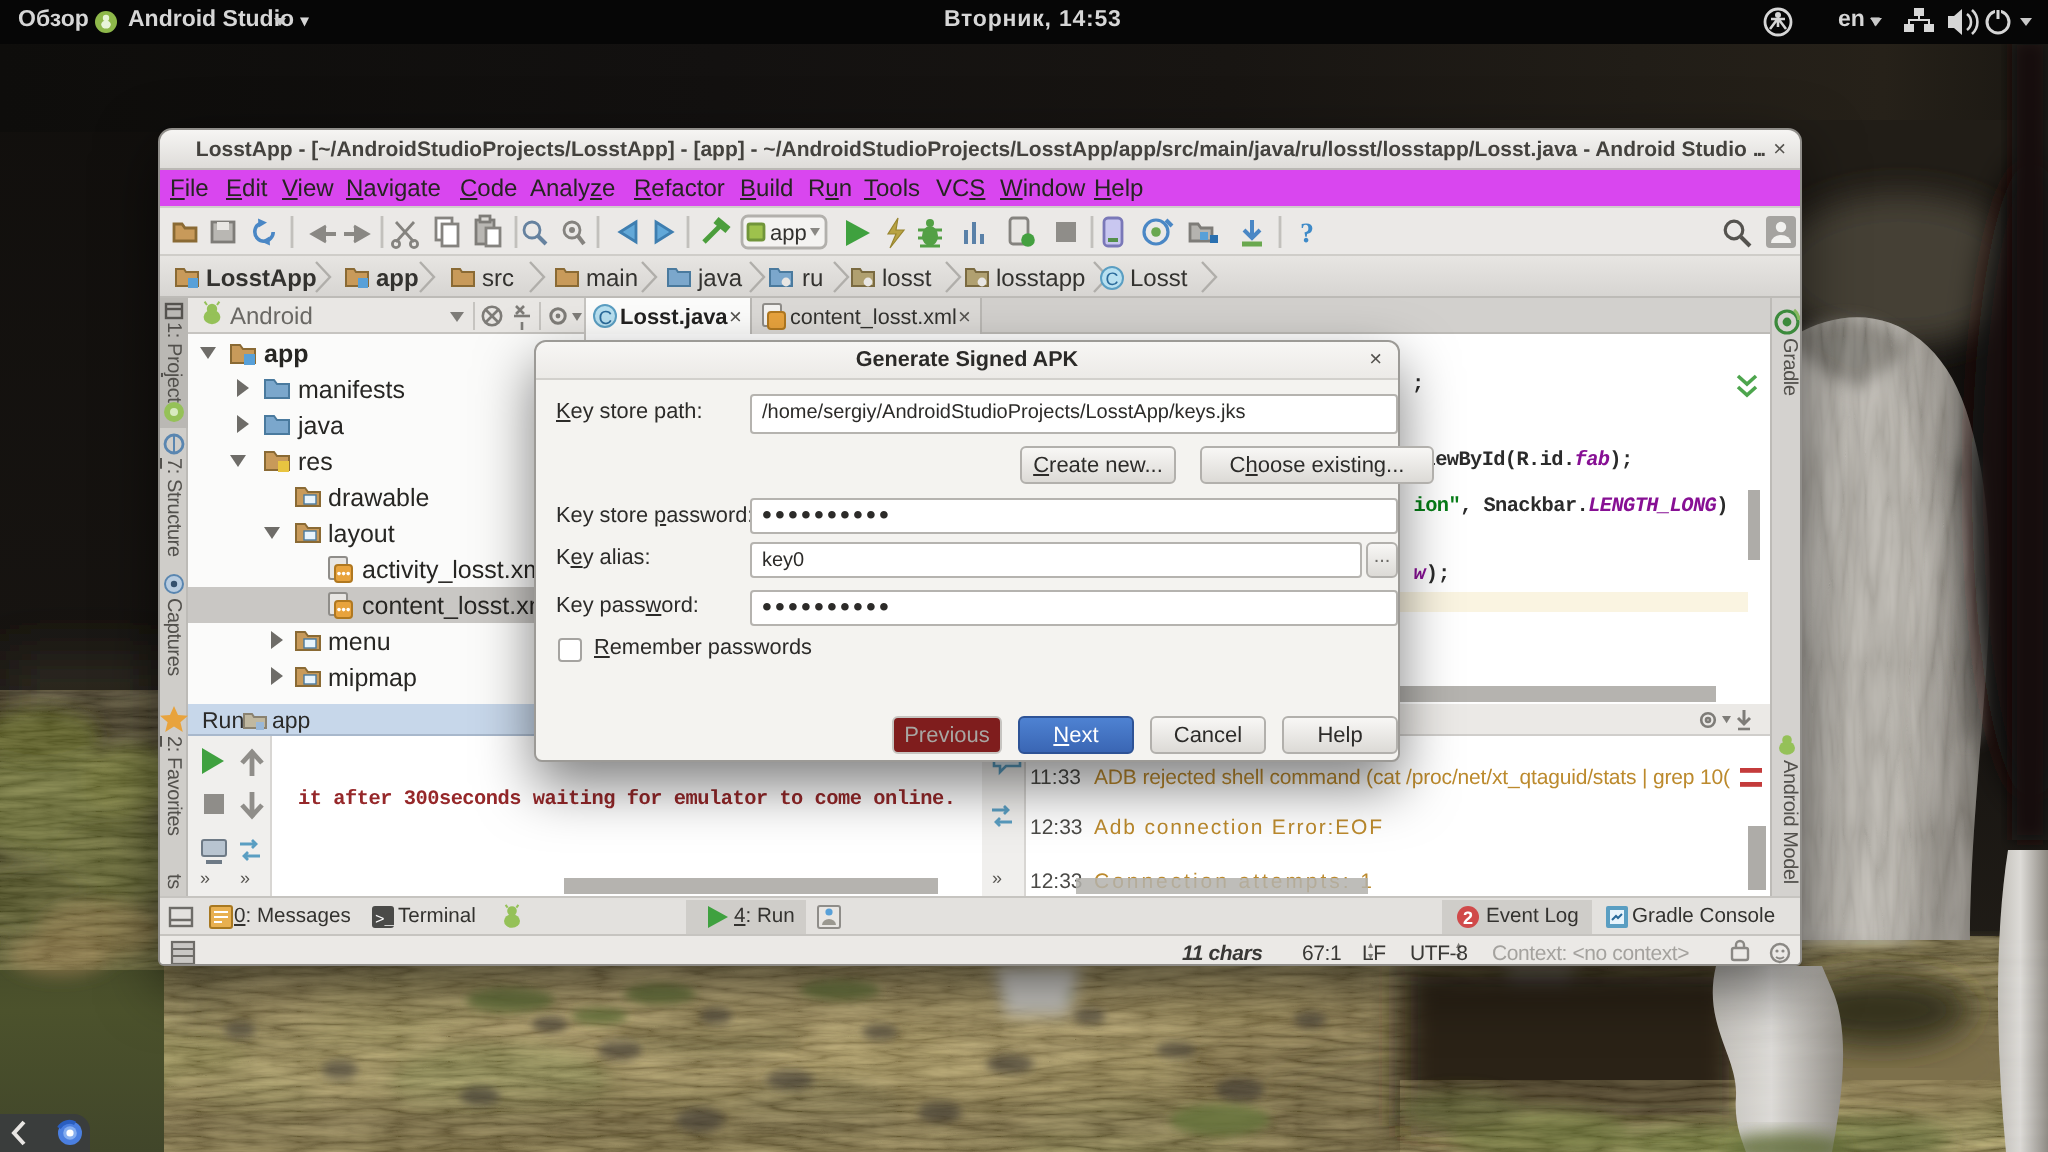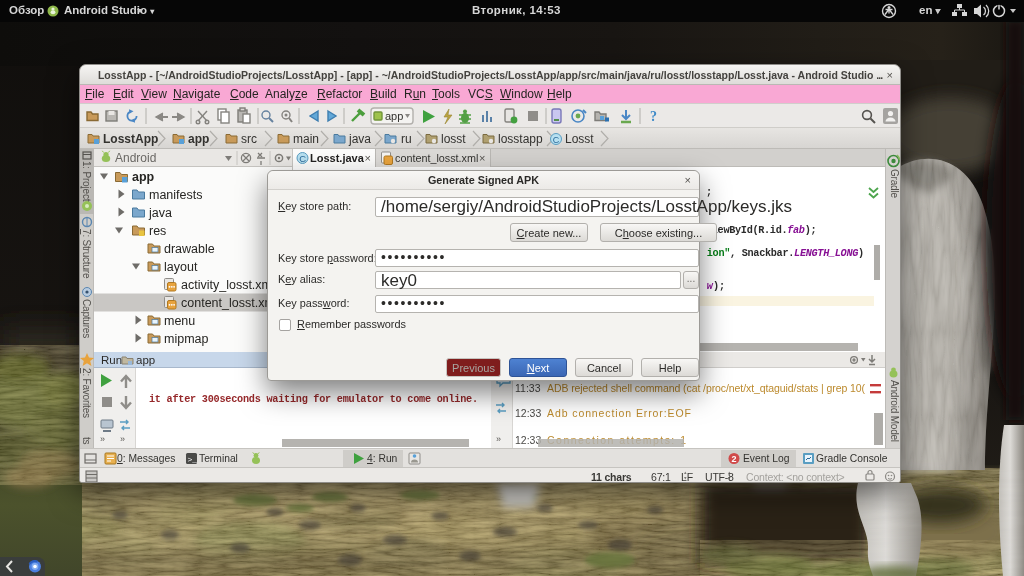--- a/index.html
+++ b/index.html
@@ -15,21 +15,21 @@
 
   
   #win { position:absolute; left:79px; top:64px; width:822px; height:419px;
          border:1px solid #8f8d89; border-radius:7px 7px 3px 3px;
          box-shadow:0 10px 30px rgba(0,0,0,.55); background:#ebe9e6; font-size:12px; color:#2e2d2b; overflow:hidden;}
   #titlebar { position:absolute; left:0; top:0; width:100%; height:20px;
               background:linear-gradient(#f6f5f3,#dedcd9);
               border-bottom:1px solid #bab8b4; border-radius:7px 7px 0 0;
               text-align:center; font-weight:bold; color:#44423e; font-size:10.5px; line-height:20px; white-space:nowrap;}
   #menubar { position:absolute; left:0; top:20px; width:100%; height:19px;
-             background:#f9a8d4; border-bottom:1px solid #d0cecb; font-size:12px; color:#262522;}
+             background:#d946ef; border-bottom:1px solid #d0cecb; font-size:12px; color:#262522;}
   #menubar span.m { position:absolute; top:2px; }
   #toolbar { position:absolute; left:0; top:39px; width:100%; height:24px;
              background:#ebe9e7; border-bottom:1px solid #cfcdc9; }
   #crumbs { position:absolute; left:0; top:63px; width:100%; height:21px;
             background:linear-gradient(#e7e5e2,#d7d5d2); border-bottom:1px solid #bdbbb7;
             font-size:12px; color:#33322f; }
 
   
   #mainarea { position:absolute; left:0; top:84px; width:100%; height:203px; background:#fff; }
   #lstrip { position:absolute; left:0; top:84px; width:14px; height:299px;
@@ -60,21 +60,21 @@
 
   
   #dlg { position:absolute; left:267px; top:170px; width:433px; height:211px;
          background:#f4f3f0; border:1px solid #9c9a96; border-radius:6px 6px 4px 4px;
          box-shadow:0 12px 28px rgba(0,0,0,.5); font-size:10.9px; color:#2c2b29; }
   #dlghead { position:absolute; left:0; top:0; width:100%; height:19px;
              background:linear-gradient(#f7f6f4,#eceae7); border-bottom:1px solid #d2d0cc;
              border-radius:6px 6px 0 0; text-align:center; font-weight:bold; font-size:10.8px;
              line-height:19px; color:#2b2a28;}
   .fld { position:absolute; background:#fff; border:1px solid #b5b3af; border-radius:2px;
-         font-size:17px; color:#2c2b29; padding:2px 5px; line-height:14px; }
+         font-size:10px; color:#2c2b29; padding:2px 5px; line-height:14px; }
   .btn { position:absolute; background:linear-gradient(#f8f7f5,#dcdad6); border:1px solid #b2b0ac;
          border-radius:3px; text-align:center; font-size:11px; color:#2c2b29; white-space:nowrap; }
   .dots { letter-spacing:1.6px; font-size:14px; line-height:11px !important; }
 
   
   #mini { position:absolute; left:0; top:557px; width:45px; height:19px; background:#3a3d3c;
           border-radius:0 8px 0 0; }
 </style>
 </head>
 <body>
@@ -696,21 +696,21 @@
           <path d="M648,6 l2.6,0 -1.3,-2.6 z"></path>
           <path d="M648,9 l2.6,0 -1.3,2.6 z"></path>
         </g>
       <rect x="786" y="6" width="8" height="6" rx="1" fill="none" stroke="#8a8884" stroke-width="1.2"></rect>
         <path d="M788,6 v-1.5 a2,2 0 0 1 4,0 V6" fill="none" stroke="#8a8884" stroke-width="1.2"></path>
       <circle cx="810" cy="8.5" r="4.5" fill="none" stroke="#8a8884" stroke-width="1.2"></circle>
         <circle cx="808.5" cy="7.5" r=".8" fill="#8a8884"></circle>
         <circle cx="811.5" cy="7.5" r=".8" fill="#8a8884"></circle>
         <path d="M808,10.5 a3,2.4 0 0 0 4,0" fill="none" stroke="#8a8884"></path>
     </svg>
-    <span class="abs" style="left:511px;top:3px;font-weight:bold;">11 chars</span>
+    <span class="abs" style="left:511px;top:3px;font-weight:bold;font-style:italic;">11 chars</span>
     <span class="abs" style="left:571px;top:3px;">67:1</span>
     <span class="abs" style="left:601px;top:3px;">LF</span>
     <span class="abs" style="left:625px;top:3px;">UTF-8</span>
     <span class="abs" style="left:666px;top:3px;color:#a4a29e;">Context: &lt;no context&gt;</span>
   </div>
 </div>
 
 <div id="dlg">
   <div id="dlghead">Generate Signed APK<span style="position:absolute;right:8px;top:0;font-weight:normal;font-size:11px;color:#55534f;">×</span></div>
   <span class="abs" style="left:10px;top:29px;"><u>K</u>ey store path:</span>

